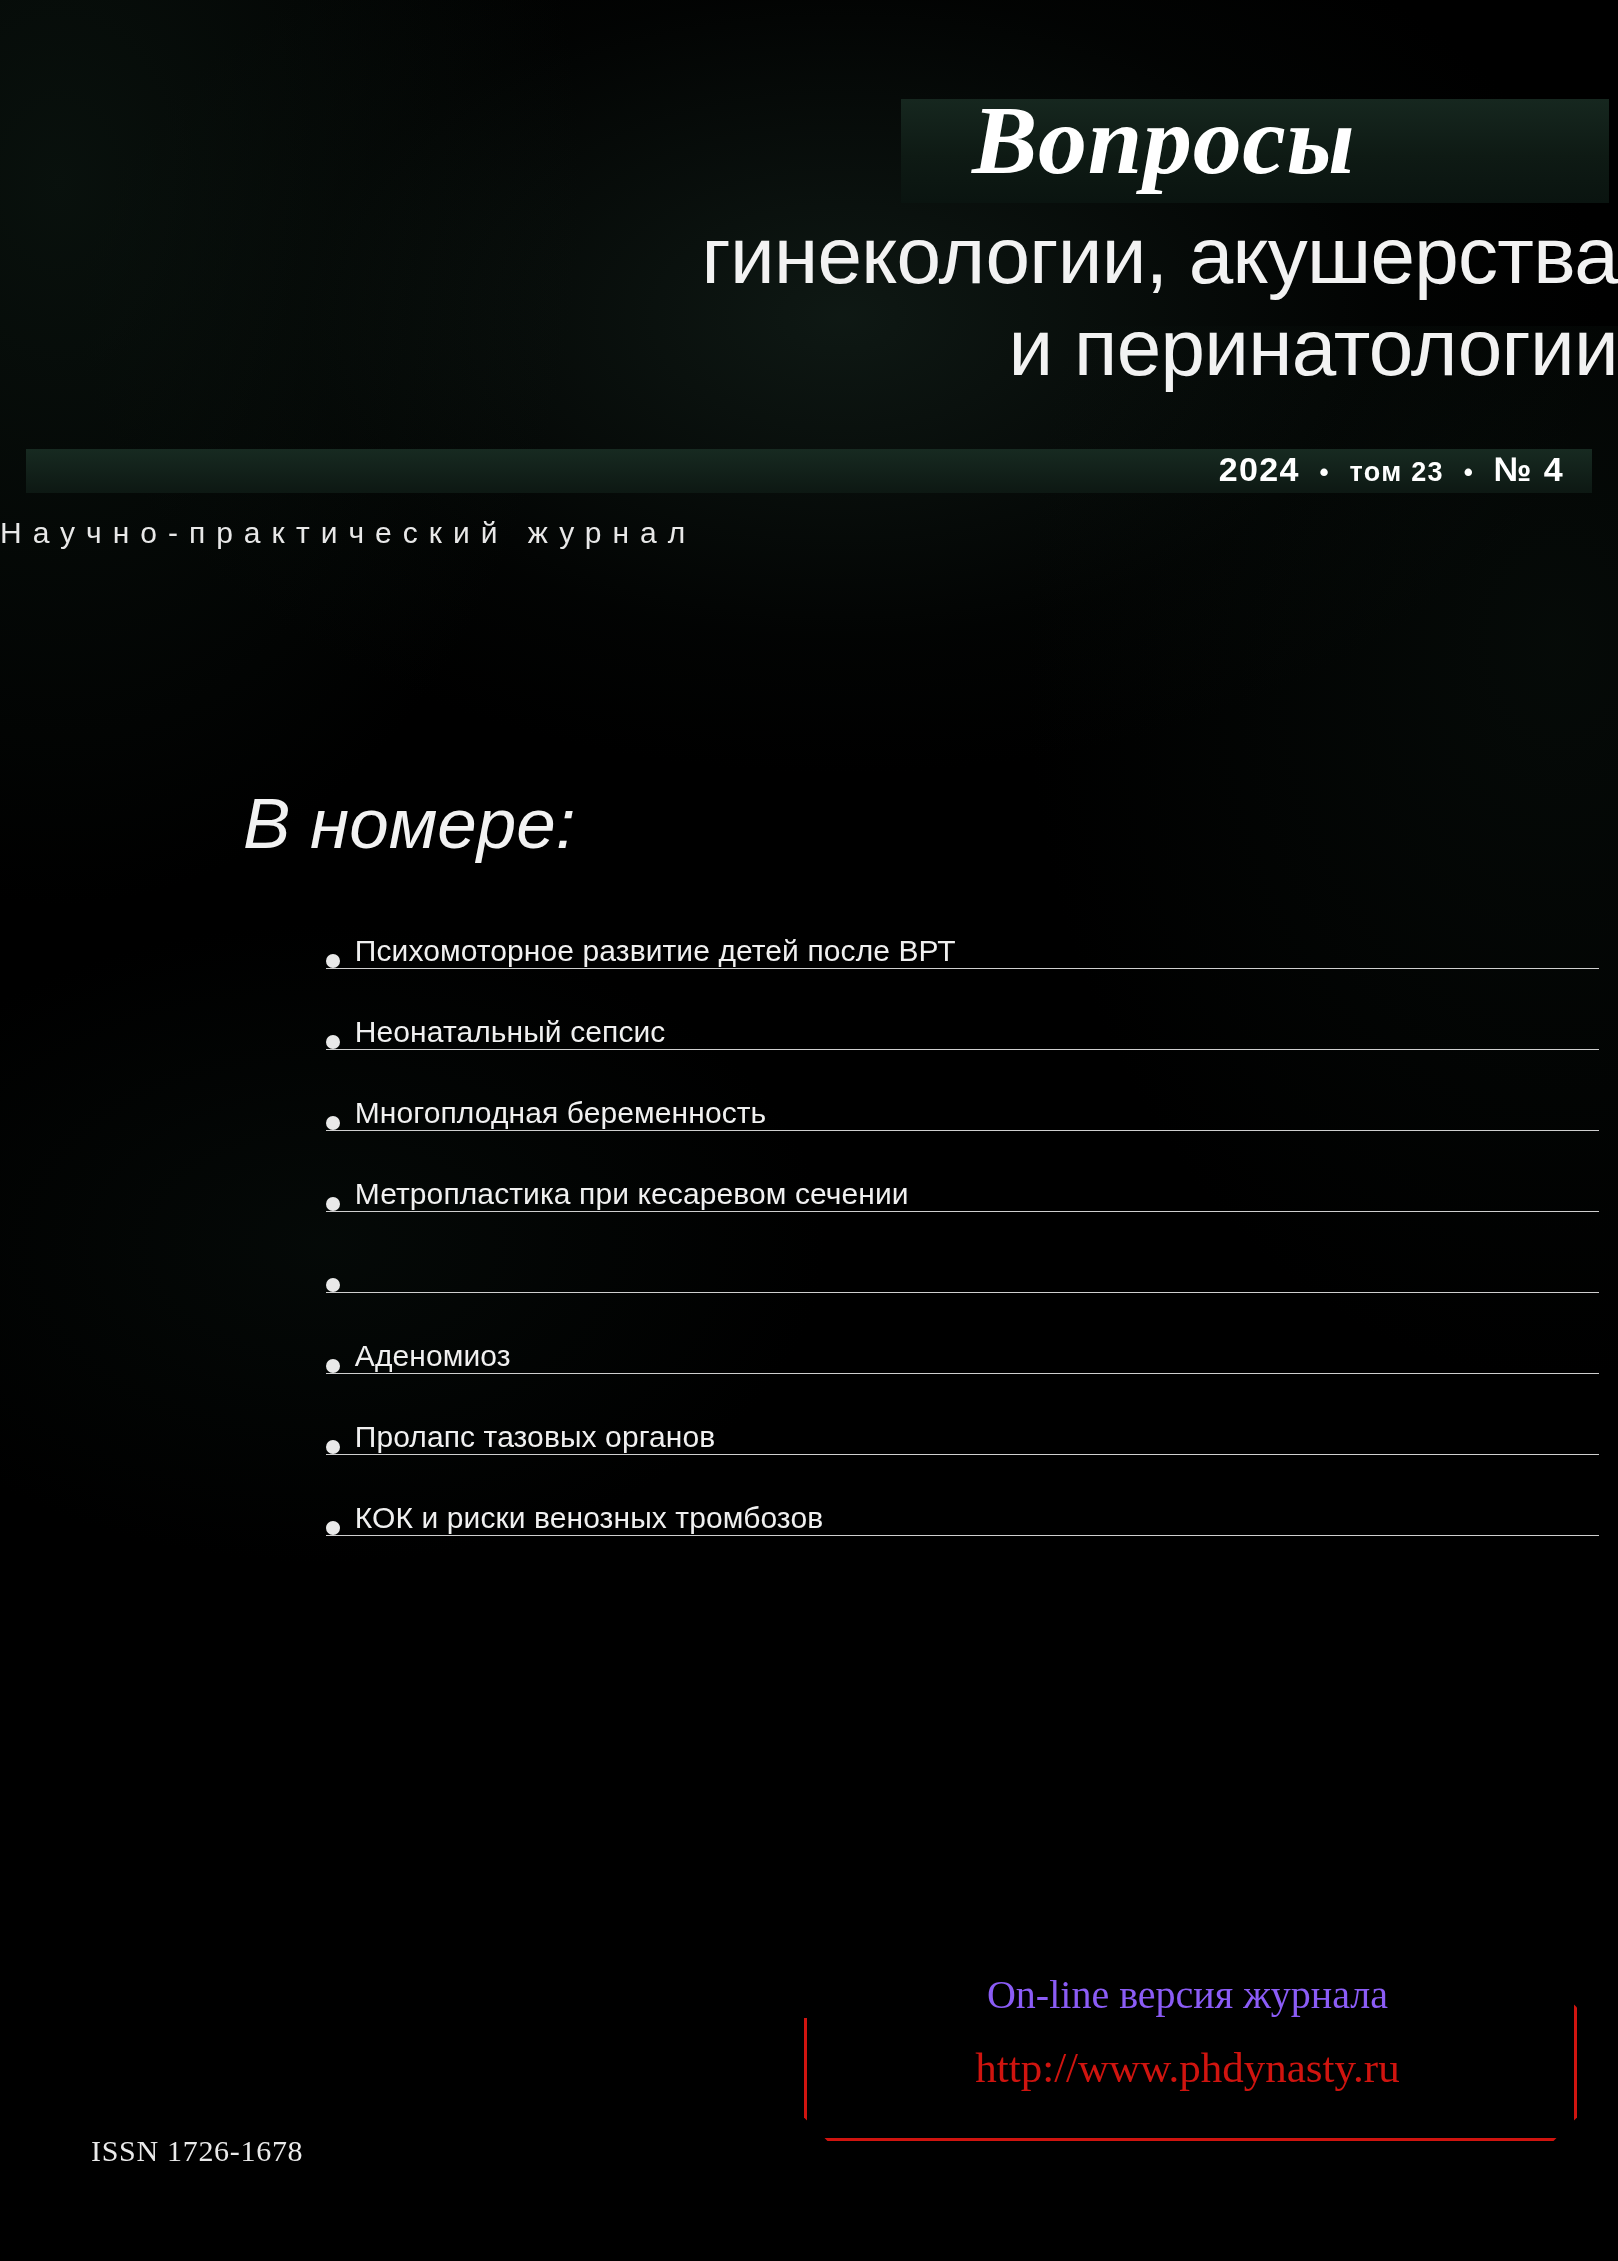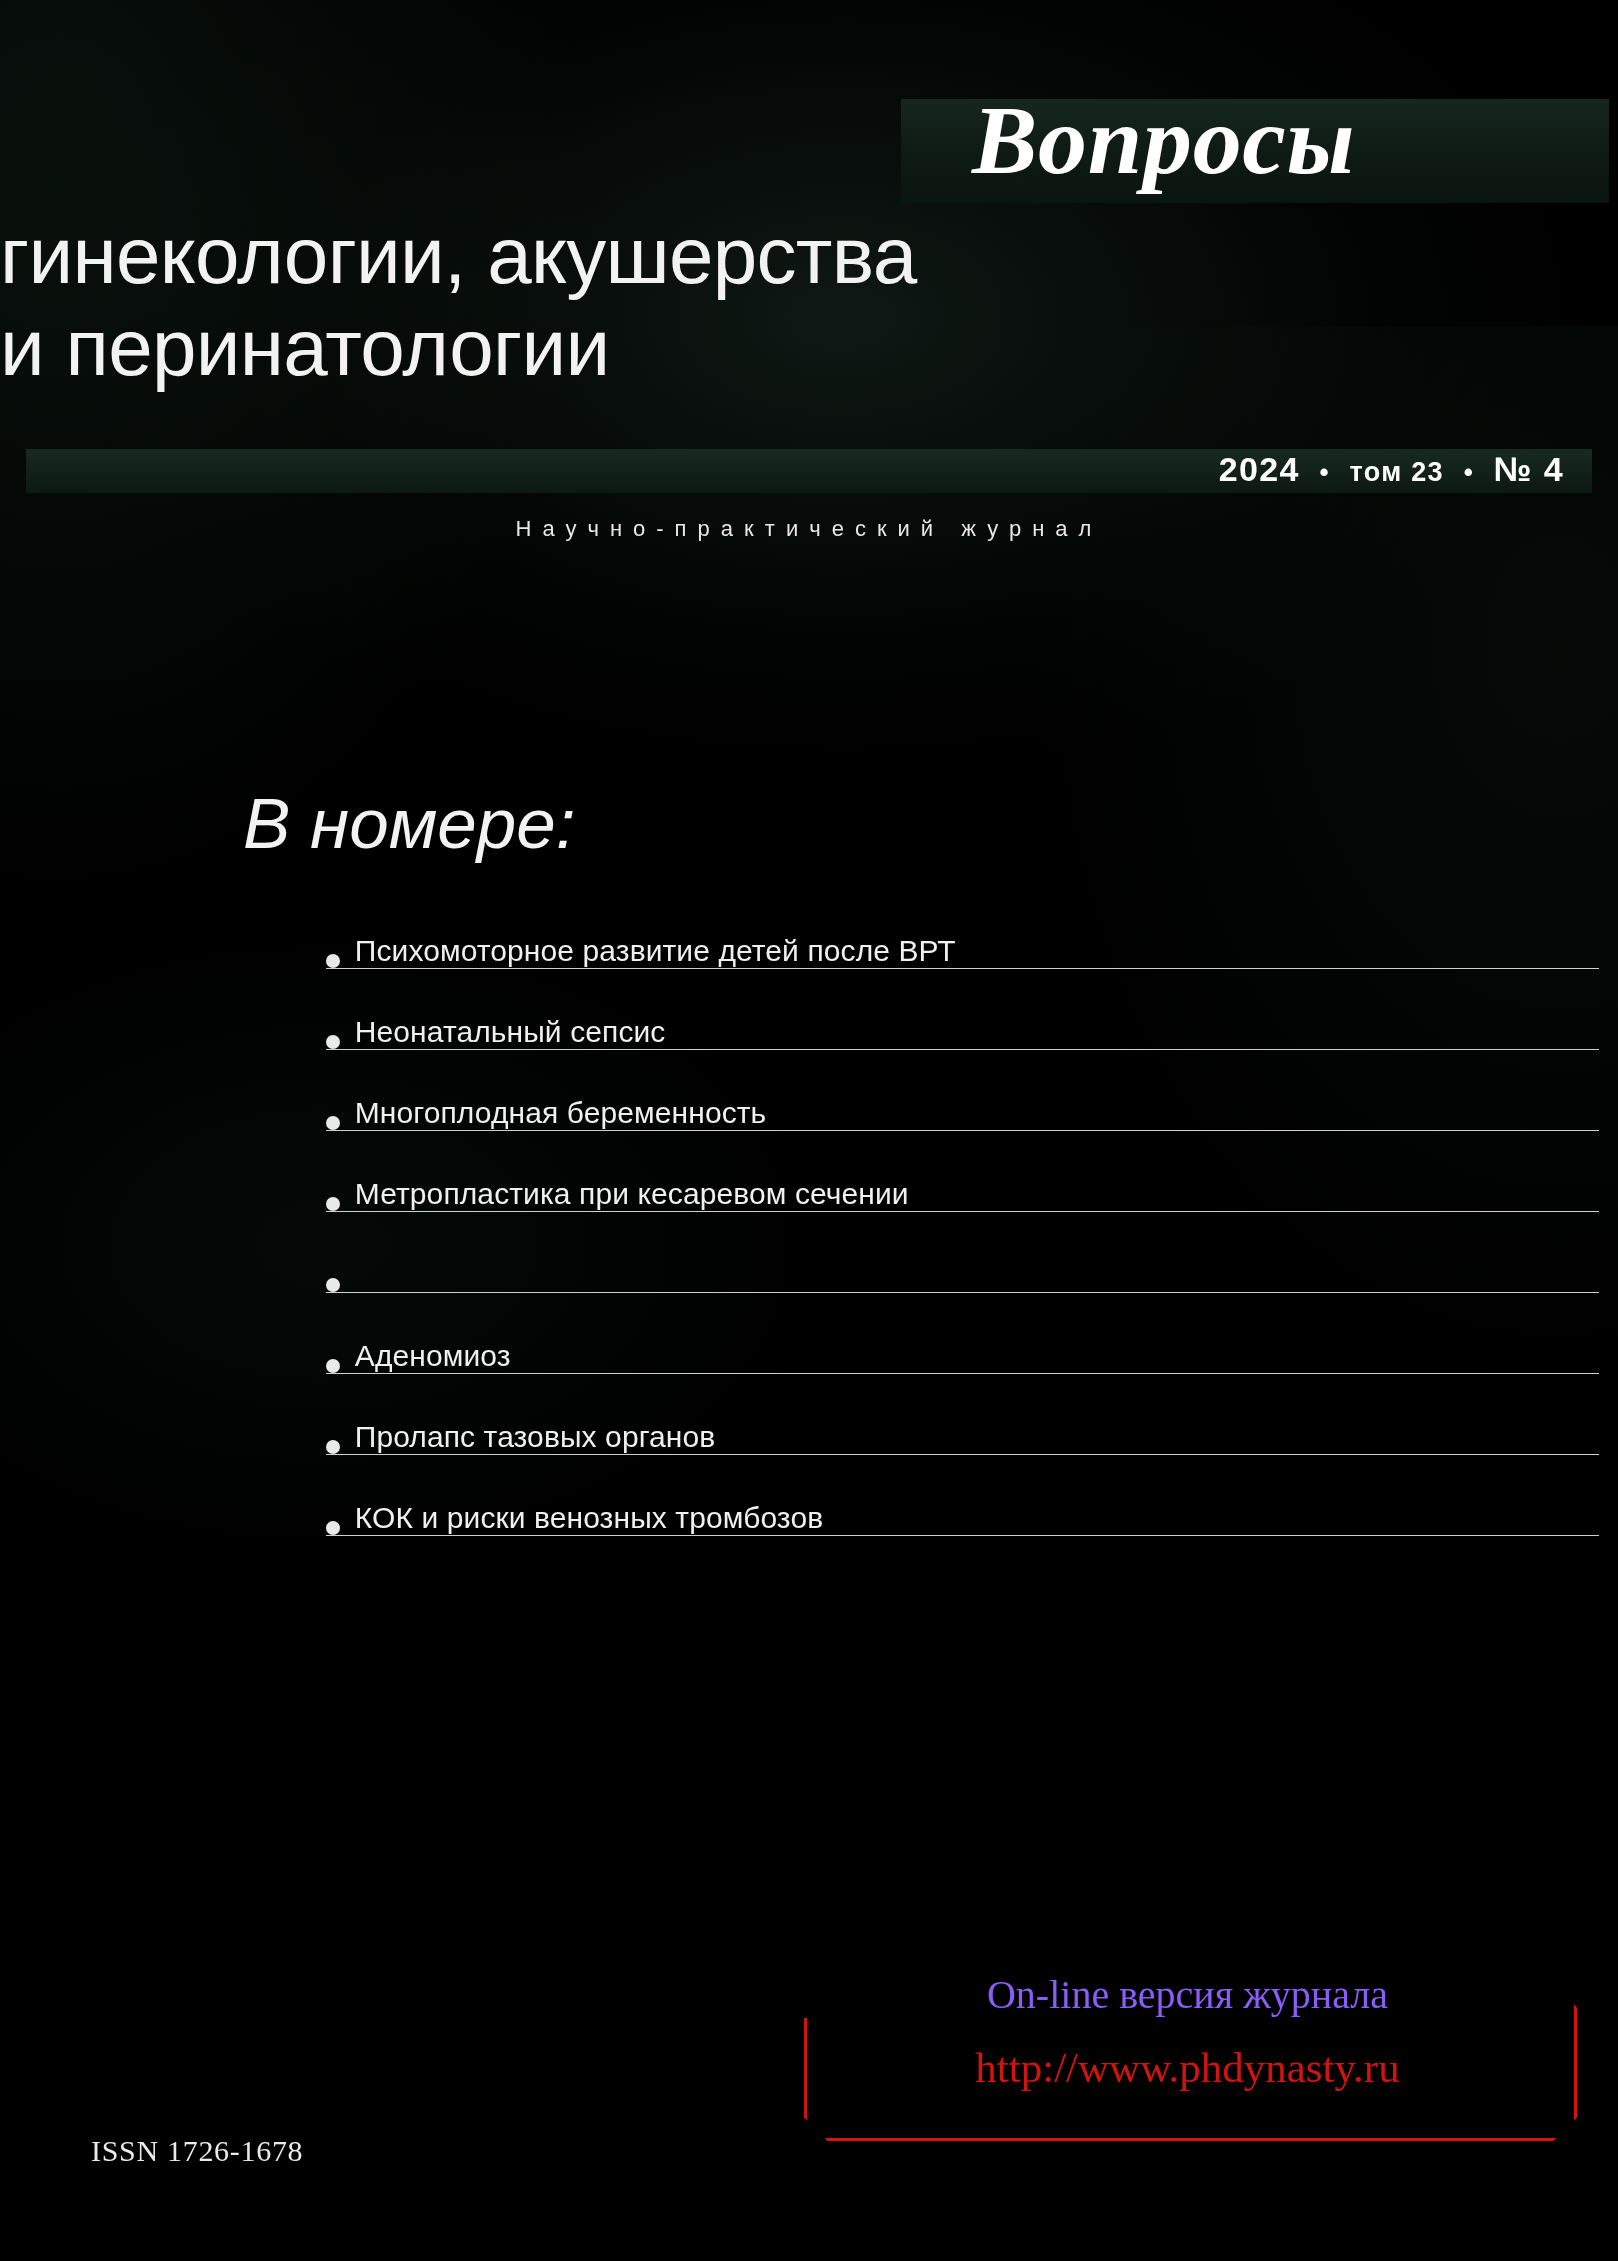--- a/index.html
+++ b/index.html
@@ -67,21 +67,21 @@
     font-size: 98px;
     letter-spacing: 0.7px;
     color: #ffffff;
     line-height: 1.0;
     white-space: nowrap;
   }
 
   .title-line1,
   .title-line2 {
     position: absolute;
-    text-align: left;
+    text-align: right;
     color: #f2f2f2;
     font-weight: 400;
     line-height: 1.02;
     white-space: nowrap;
   }
   .title-line1 {
     left: 0;
     right: 0;
     top: 215px;
     font-size: 80px;
@@ -122,22 +122,21 @@
   }
   .issue-text .small {
     font-size: 27px;
   }
 
   .subtitle {
     position: absolute;
     left: 0;
     right: 0;
     top: 516px;
-    text-align: center;
-    font-size: 22px;
+    font-size: 30px;
     letter-spacing: 11px;
     color: #e8e8e8;
     white-space: nowrap;
   }
 
   
   .contents-title {
     position: absolute;
     left: 243px;
     top: 783px;

